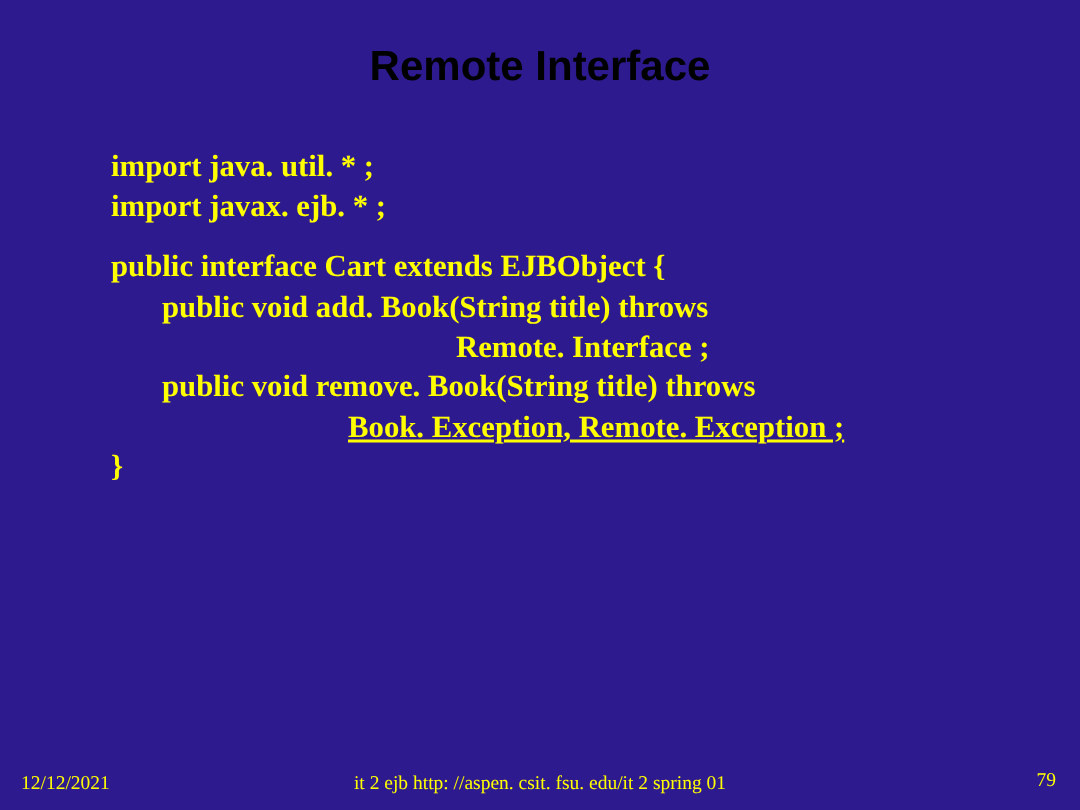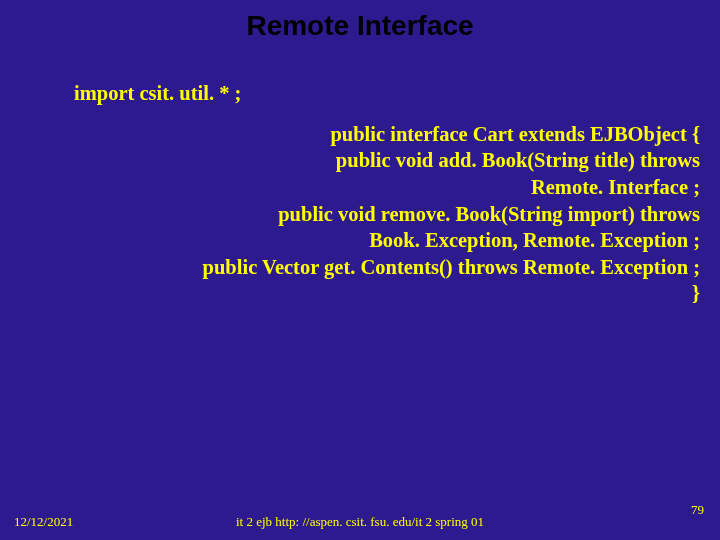--- a/index.html
+++ b/index.html
@@ -10,65 +10,65 @@
     font-family: "Times New Roman", Times, serif;
     position: relative;
     overflow: hidden;
   }
   .title {
     font-family: Arial, Helvetica, sans-serif;
     font-weight: bold;
     font-size: 28px;
     color: #000;
     text-align: center;
-    margin-top: 10px;
+    margin-top: 28px;
   }
   .content {
     margin-top: 38px;
     margin-left: 74px;
     margin-right: 20px;
     color: #ffff00;
     font-size: 20.5px;
     line-height: 1.3;
   }
   .content p { font-weight: bold; }
   .block1 { }
-  .block2 { margin-top: 14px; text-align: right; }
-  .indent1 { margin-left: 20px; }
+  .block2 { margin-top: 14px; }
+  .indent1 { margin-left: 34px; }
   .indent2 { margin-left: 230px; }
-  .indent3 { margin-left: 158px; }
+  .indent3 { margin-left: 158px; text-decoration: underline; }
   .footer {
     position: absolute;
     bottom: 10px;
     left: 0;
     width: 100%;
     height: 22px;
     font-size: 13px;
     color: #ffff00;
   }
   .footer-date { position: absolute; left: 14px; bottom: 0; }
   .footer-center { position: absolute; left: 0; width: 100%; text-align: center; bottom: 0; }
-  .footer-page { position: absolute; right: 16px; bottom: 12px; font-family: Liberation Serif, serif; }
+  .footer-page { position: absolute; right: 16px; bottom: 2px; font-family: Liberation Serif, serif; }
 </style>
 </head>
 <body>
 
 <div class="title">Remote Interface</div>
 
 <div class="content">
   <div class="block1">
-    <p>import csit. util. * ;</p>
+    <p>import java. util. * ;</p>
+    <p>import javax. ejb. * ;</p>
   </div>
   <div class="block2">
     <p>public interface Cart extends EJBObject {</p>
     <p class="indent1">public void add. Book(String title) throws</p>
     <p class="indent2">Remote. Interface ;</p>
-    <p class="indent1">public void remove. Book(String import) throws</p>
+    <p class="indent1">public void remove. Book(String title) throws</p>
     <p class="indent3">Book. Exception, Remote. Exception ;</p>
-    <p class="indent1">public Vector get. Contents() throws  Remote. Exception ;</p>
     <p>}</p>
   </div>
 </div>
 
 <div class="footer">
   <span class="footer-date">12/12/2021</span>
   <span class="footer-center">it 2 ejb  http: //aspen. csit. fsu. edu/it 2 spring 01</span>
   <span class="footer-page">79</span>
 </div>
 

